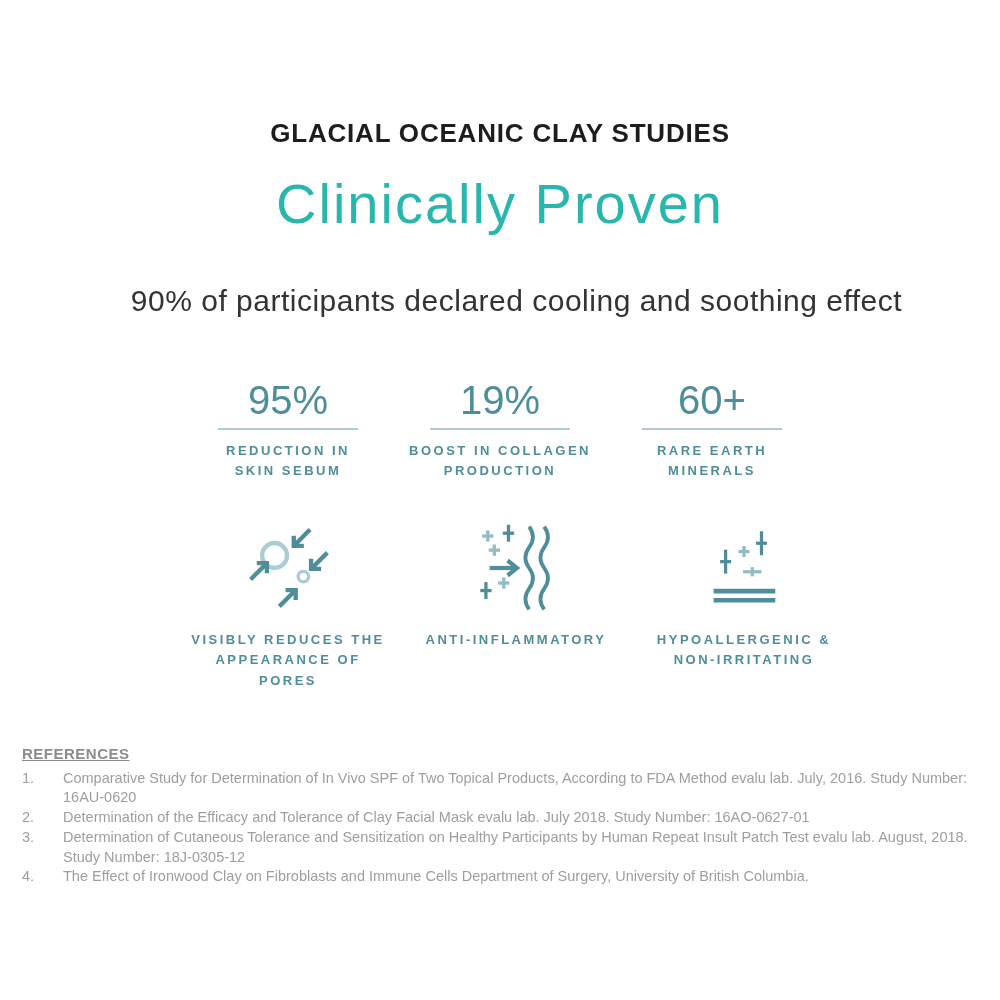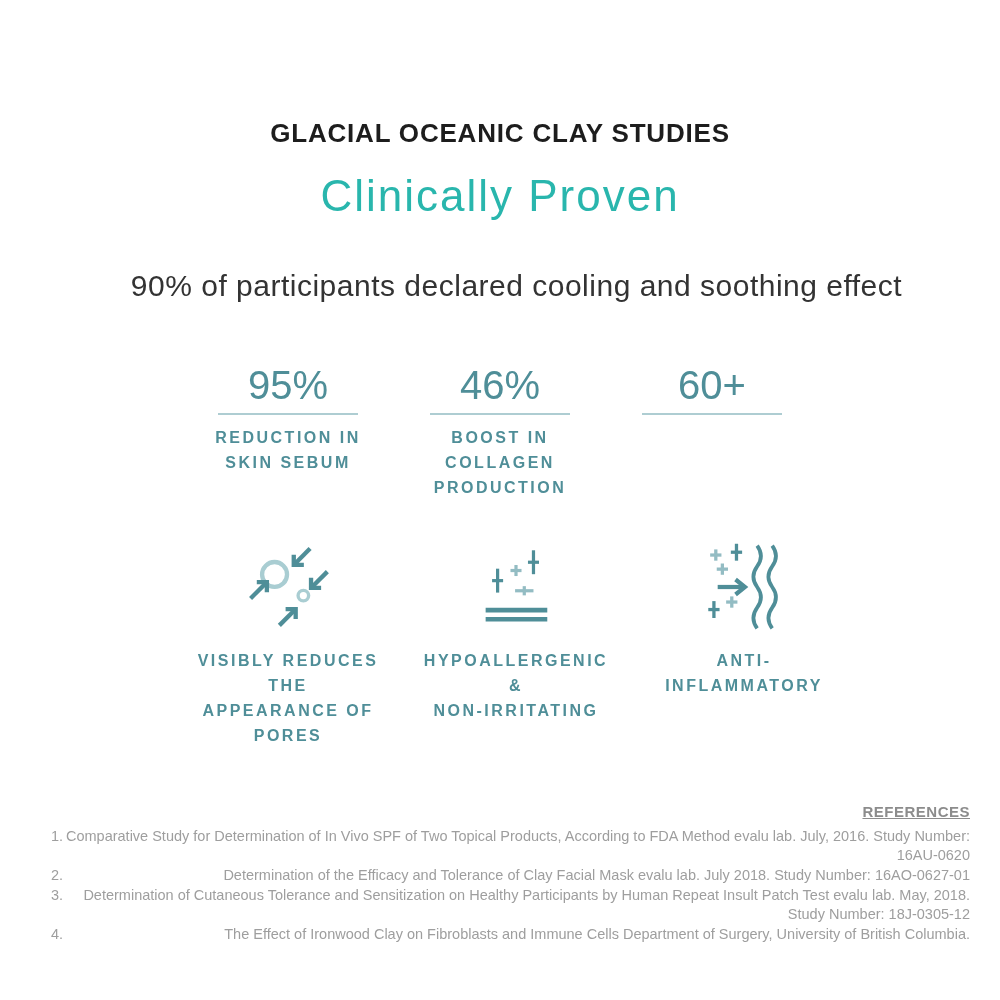--- a/index.html
+++ b/index.html
@@ -26,21 +26,21 @@
   }
   .eyebrow {
     padding-top: 118px;
     font-size: 26px;
     font-weight: bold;
     letter-spacing: 0.8px;
     color: #1d1d1d;
   }
   .main-title {
     margin-top: 22px;
-    font-size: 44px;
+    font-size: 56px;
     font-weight: 400;
     letter-spacing: 2px;
     color: #29b6ad;
   }
   .subtitle {
     margin-top: 48px;
     font-size: 30px;
     font-weight: 400;
     letter-spacing: 0.5px;
     color: #333333;
@@ -62,21 +62,21 @@
     color: #4f8e98;
     line-height: 1;
   }
   .stat-divider {
     width: 140px;
     height: 2px;
     background: #aecdd2;
     margin: 8px auto 11px auto;
   }
   .stat-label, .benefit-label {
-    font-size: 16px;
+    font-size: 13px;
     font-weight: bold;
     letter-spacing: 2.5px;
     line-height: 1.55;
     color: #4f8e98;
     white-space: pre-line;
     text-align: center;
   }
   .benefits-row {
     margin-top: 38px;
     display: flex;
@@ -90,21 +90,21 @@
   .benefit-icon-wrap {
     height: 96px;
     display: flex;
     align-items: flex-end;
     justify-content: center;
     margin-bottom: 15px;
   }
   .references {
     margin-top: 54px;
     padding: 0 30px 0 22px;
-    text-align: right;
+    text-align: left;
   }
   .ref-heading {
     display: inline-block;
     font-size: 15px;
     font-weight: bold;
     letter-spacing: 0.5px;
     color: #8c8c8c;
     text-decoration: underline;
     margin-bottom: 7px;
   }
@@ -138,28 +138,30 @@
     <div class="subtitle">90% of participants declared cooling and soothing effect</div>
 
     <div class="stats-row">
       <div class="stat">
         <div class="stat-value">95%</div>
         <div class="stat-divider"></div>
         <div class="stat-label">REDUCTION IN
 SKIN SEBUM</div>
       </div>
       <div class="stat">
-        <div class="stat-value">46%</div>
+        <div class="stat-value">19%</div>
         <div class="stat-divider"></div>
         <div class="stat-label">BOOST IN COLLAGEN
 PRODUCTION</div>
       </div>
       <div class="stat">
         <div class="stat-value">60+</div>
         <div class="stat-divider"></div>
+        <div class="stat-label">RARE EARTH
+MINERALS</div>
       </div>
     </div>
 
     <div class="benefits-row">
 
       <div class="benefit">
         <div class="benefit-icon-wrap">
           <svg width="96" height="96" viewBox="0 0 100 100" fill="none">
             <defs>
               <g id="arr-dl" stroke="#4f8e98" stroke-width="4.5" fill="none">
@@ -174,45 +176,20 @@
             <use href="#arr-dl" transform="translate(28,46) rotate(180)"></use>
             <use href="#arr-dl" transform="translate(58,74) rotate(180)"></use>
           </svg>
         </div>
         <div class="benefit-label">VISIBLY REDUCES THE
 APPEARANCE OF PORES</div>
       </div>
 
       <div class="benefit">
         <div class="benefit-icon-wrap">
-          <svg width="92" height="92" viewBox="0 0 100 100" fill="none">
-            <g stroke="#4f8e98" stroke-width="5">
-              <path d="M17,74 H84"></path>
-              <path d="M17,84 H84"></path>
-            </g>
-            <g stroke="#4f8e98" stroke-width="3.5">
-              <path d="M30,29 V55"></path>
-                <path d="M24,42 H36"></path>
-              <path d="M69,9 V35"></path>
-                <path d="M63,22 H75"></path>
-            </g>
-            <g stroke="#93bcc3" stroke-width="3.5">
-              <path d="M44,31 H56"></path>
-                <path d="M50,25 V37"></path>
-              <path d="M49,53 H69"></path>
-                <path d="M59,48 V58"></path>
-            </g>
-          </svg>
-        </div>
-        <div class="benefit-label">HYPOALLERGENIC &amp;
-NON-IRRITATING</div>
-      </div>
-
-      <div class="benefit">
-        <div class="benefit-icon-wrap">
           <svg width="94" height="94" viewBox="0 0 100 100" fill="none">
             <g stroke="#4f8e98" stroke-width="4">
               <path d="M64,6 q8,11 0,22 q-8,11 0,22 q8,11 0,22 q-8,11 0,22"></path>
               <path d="M80,6 q8,11 0,22 q-8,11 0,22 q8,11 0,22 q-8,11 0,22"></path>
             </g>
             <g stroke="#4f8e98" stroke-width="4.5">
               <path d="M22,50 L49,50"></path>
               <path d="M41,42 L51,50 L41,58"></path>
             </g>
             <g stroke="#93bcc3" stroke-width="3.5">
@@ -227,37 +204,62 @@
               <path d="M36,13 H48"></path>
                 <path d="M42,4 V22"></path>
               <path d="M12,74 H24"></path>
                 <path d="M18,65 V83"></path>
             </g>
           </svg>
         </div>
         <div class="benefit-label">ANTI-INFLAMMATORY</div>
       </div>
 
+      <div class="benefit">
+        <div class="benefit-icon-wrap">
+          <svg width="92" height="92" viewBox="0 0 100 100" fill="none">
+            <g stroke="#4f8e98" stroke-width="5">
+              <path d="M17,74 H84"></path>
+              <path d="M17,84 H84"></path>
+            </g>
+            <g stroke="#4f8e98" stroke-width="3.5">
+              <path d="M30,29 V55"></path>
+                <path d="M24,42 H36"></path>
+              <path d="M69,9 V35"></path>
+                <path d="M63,22 H75"></path>
+            </g>
+            <g stroke="#93bcc3" stroke-width="3.5">
+              <path d="M44,31 H56"></path>
+                <path d="M50,25 V37"></path>
+              <path d="M49,53 H69"></path>
+                <path d="M59,48 V58"></path>
+            </g>
+          </svg>
+        </div>
+        <div class="benefit-label">HYPOALLERGENIC &amp;
+NON-IRRITATING</div>
+      </div>
+
     </div>
   </div>
 
   <div class="references">
     <div class="ref-heading">REFERENCES</div>
     <ol class="ref-list">
       <li class="ref-item">
         <span class="ref-num">1.</span>
         <span class="ref-text">Comparative Study for Determination of In Vivo SPF of Two Topical Products, According to FDA Method evalu lab. July, 2016. Study Number: 16AU-0620</span>
       </li>
       <li class="ref-item">
         <span class="ref-num">2.</span>
         <span class="ref-text">Determination of the Efficacy and Tolerance of Clay Facial Mask evalu lab. July 2018. Study Number: 16AO-0627-01</span>
       </li>
       <li class="ref-item">
         <span class="ref-num">3.</span>
-        <span class="ref-text">Determination of Cutaneous Tolerance and Sensitization on Healthy Participants by Human Repeat Insult Patch Test evalu lab. May, 2018. Study Number: 18J-0305-12</span>
+        <span class="ref-text">Determination of Cutaneous Tolerance and Sensitization on Healthy Participants by Human Repeat Insult Patch Test evalu lab. August, 2018. Study Number: 18J-0305-12</span>
       </li>
       <li class="ref-item">
         <span class="ref-num">4.</span>
         <span class="ref-text">The Effect of Ironwood Clay on Fibroblasts and Immune Cells Department of Surgery, University of British Columbia.</span>
       </li>
     </ol>
   </div>
 </div>
 
 </body></html>

